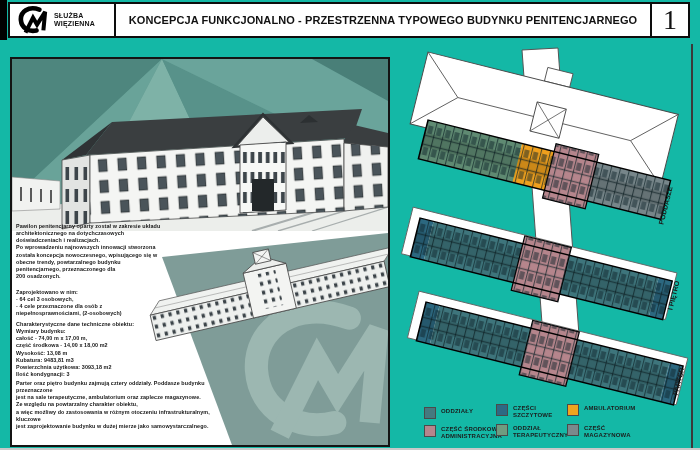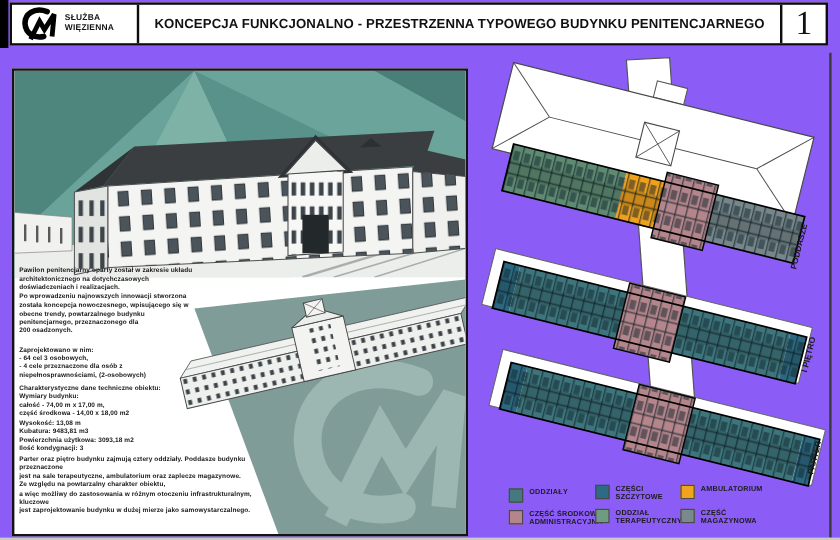--- a/index.html
+++ b/index.html
@@ -1,16 +1,16 @@
 <!DOCTYPE html>
 <html><head>
 <meta charset="utf-8">
 <style>
   html,body{margin:0;padding:0;background:#fff;}
-  .page{position:relative;width:700px;height:450px;background:#8b5cf6;overflow:hidden;
+  .page{position:relative;width:700px;height:450px;background:#14b8a6;overflow:hidden;
         font-family:"Liberation Sans",sans-serif;color:#111;}
   .edge-strip{position:absolute;left:0;top:0;width:7px;height:40px;background:#000;}
   .bottom-rim{position:absolute;left:0;top:448px;width:700px;height:2px;background:#c9c9c9;}
   
   .header{position:absolute;left:8px;top:2px;width:682px;height:36px;border:2px solid #0d0d0d;
           display:flex;align-items:stretch;background:#fff;box-sizing:border-box;}
   .logo-box{width:106px;display:flex;align-items:center;gap:4px;padding-left:6px;
             border-right:2px solid #0d0d0d;box-sizing:border-box;}
   .eagle{width:34px;height:30px;color:#000;flex:0 0 auto;}
   .logo-text{font-size:7px;font-weight:bold;line-height:1.15;letter-spacing:.2px;}

